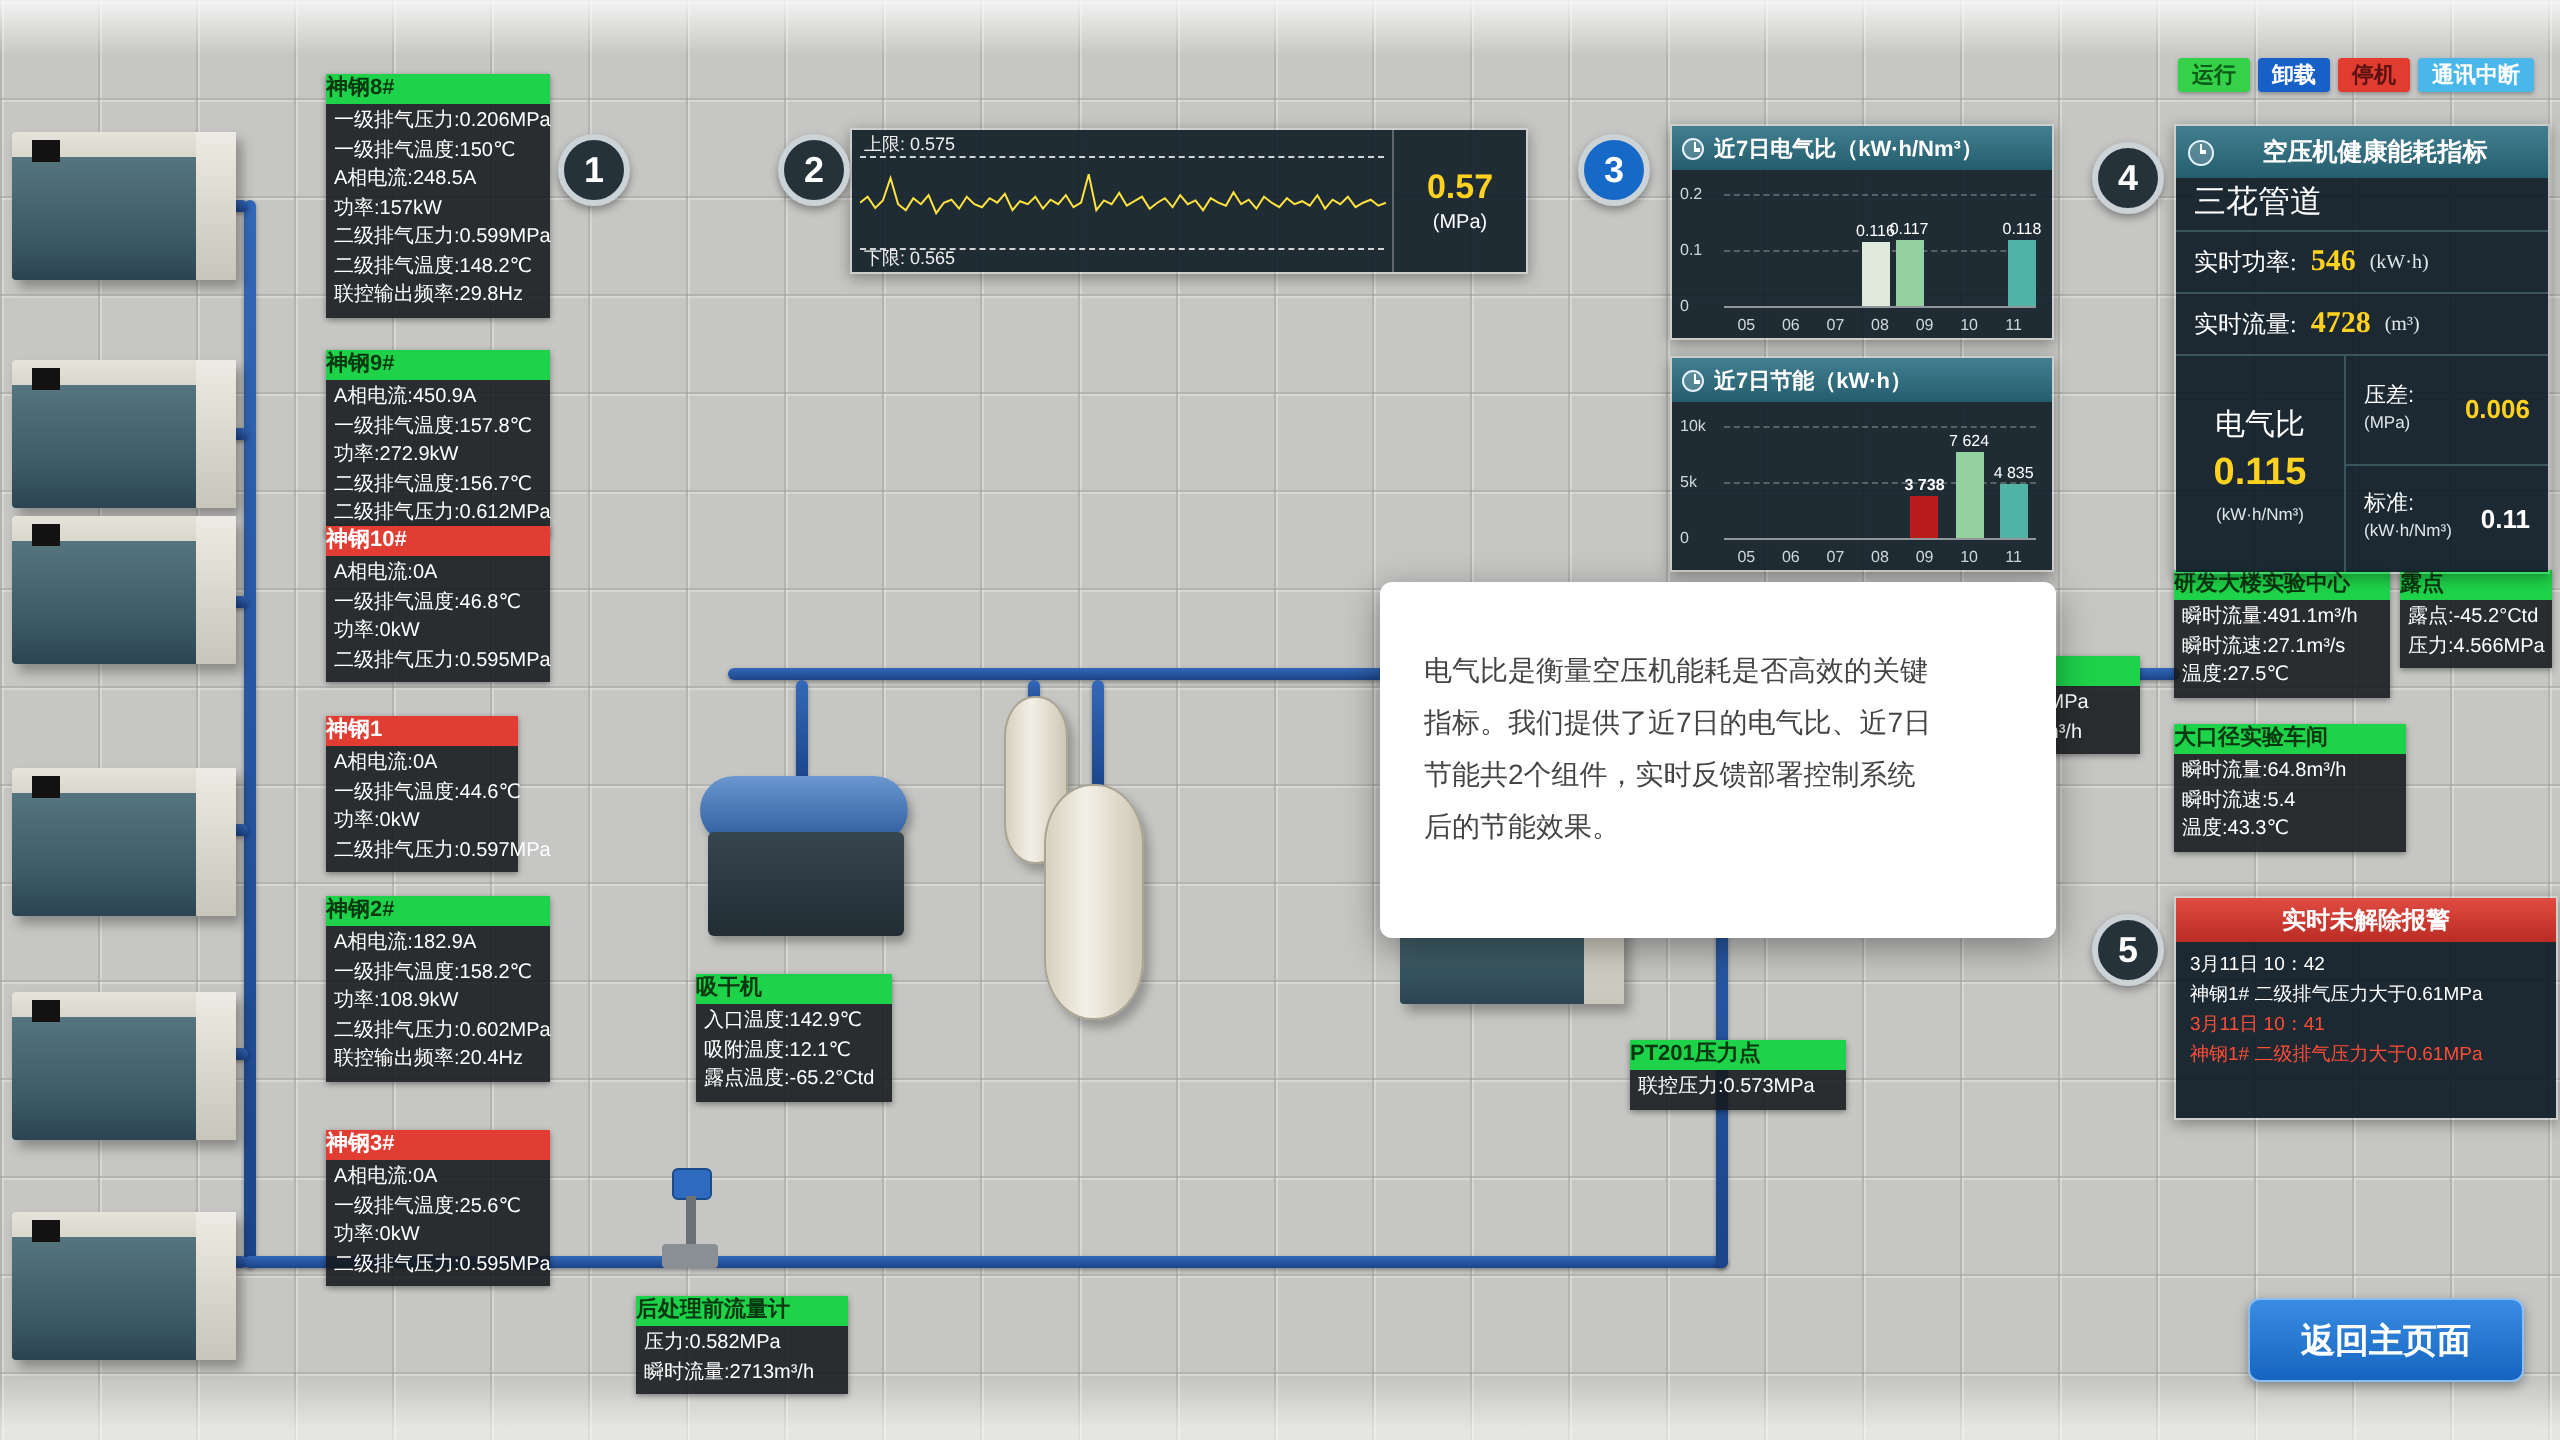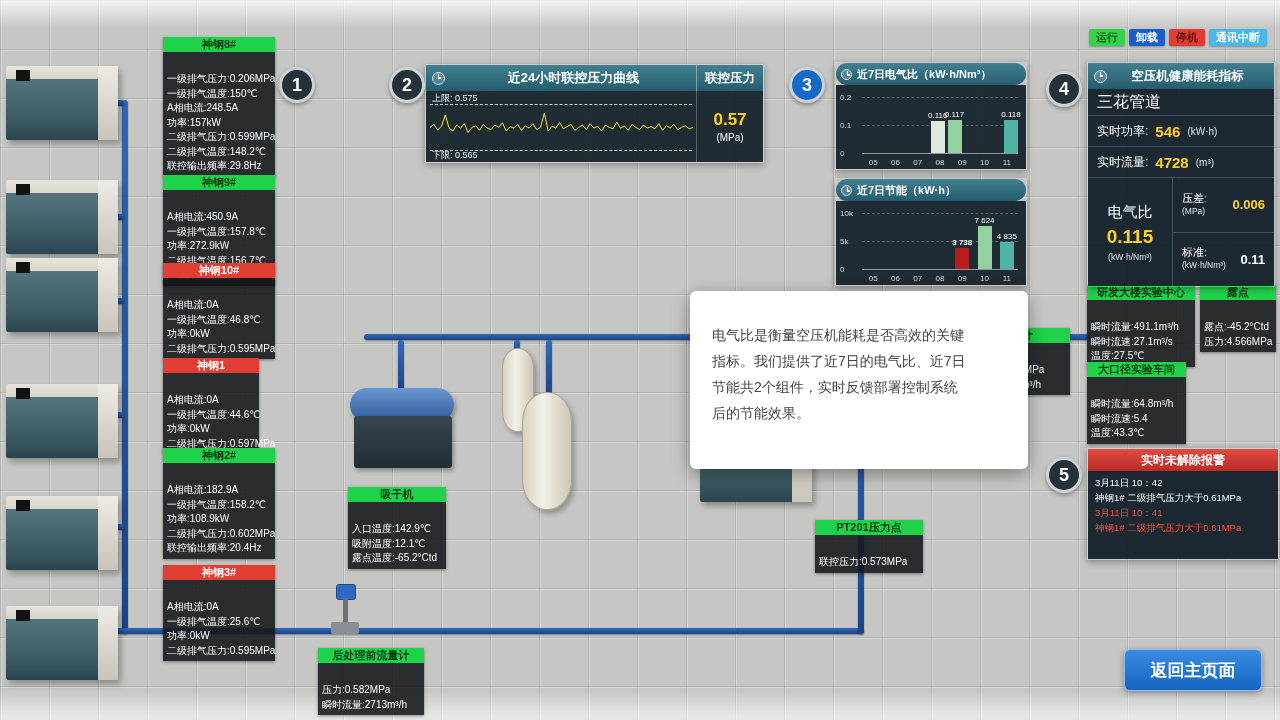--- a/index.html
+++ b/index.html
@@ -35,24 +35,24 @@
     background:linear-gradient(180deg,#37454f,#222d35);box-shadow:2px 3px 4px rgba(0,0,0,.3);}
   .tank{position:absolute;z-index:2;background:linear-gradient(90deg,#d6d1c0,#f3f0e7 42%,#cdc7b4);border:1px solid #aaa493;box-shadow:3px 4px 5px rgba(0,0,0,.25);}
   .tank-small{left:502px;top:348px;width:30px;height:82px;border-radius:15px/20px;}
   .tank-big{left:522px;top:392px;width:48px;height:116px;border-radius:24px/30px;}
   .fm-gauge{position:absolute;left:336px;top:584px;width:18px;height:14px;z-index:2;background:#2e6bc0;border:1px solid #1a4a8a;border-radius:3px;}
   .fm-pole{position:absolute;left:343px;top:598px;width:5px;height:28px;z-index:2;background:#6a7076;}
   .fm-base{position:absolute;left:331px;top:622px;width:28px;height:12px;z-index:2;background:#8a8f94;border-radius:2px;}
 
   
   .dlabel{position:absolute;z-index:3;font-size:10px;box-shadow:0 1px 3px rgba(0,0,0,.4);}
-  .dlabel-h{height:15px;line-height:15px;text-align:center;font-weight:bold;font-size:11px;white-space:nowrap;overflow:hidden;}
+  .dlabel-h{height:15px;line-height:15px;text-align:left;font-weight:bold;font-size:11px;white-space:nowrap;overflow:hidden;}
   .dlabel-h.green{background:#1ed24a;color:#07380f;}
   .dlabel-h.red{background:#e23d32;color:#ffffff;}
-  .dlabel-b{background:rgba(20,24,26,.88);color:#fff;padding:20px 4px 3px;}
+  .dlabel-b{background:rgba(20,24,26,.88);color:#fff;padding:2px 4px 3px;}
   .dline{line-height:14.5px;white-space:nowrap;}
 
   
   .panel{position:absolute;z-index:4;box-shadow:0 2px 7px rgba(0,0,0,.35);border:1px solid rgba(255,255,255,.14);}
   .panel-header{display:flex;align-items:center;background:linear-gradient(180deg,#417f90,#255d6d);color:#fff;font-weight:bold;}
   .clock-icon{width:13px;height:13px;border:1.5px solid #e4f2ff;border-radius:50%;margin:0 6px;position:relative;flex:0 0 auto;background:rgba(255,255,255,.18);box-sizing:border-box;}
   .clock-icon::before{content:'';position:absolute;left:4.5px;top:1.5px;width:1.5px;height:4px;background:#fff;}
   .clock-icon::after{content:'';position:absolute;left:4.5px;top:4.5px;width:3.5px;height:1.5px;background:#fff;}
 
   
@@ -66,42 +66,42 @@
   .limit.top{top:1px;}.limit.bottom{bottom:0px;}
   .limit-line{position:absolute;left:4px;right:4px;border-top:1px dashed rgba(255,255,255,.8);}
   .ll-top{top:13px;}.ll-bottom{bottom:11px;}
   #curve-svg{position:absolute;left:4px;top:14px;width:263px;height:44px;}
   .curve-value{width:66px;border-left:1px solid rgba(255,255,255,.28);display:flex;flex-direction:column;align-items:center;justify-content:center;gap:2px;}
   .cv-num{color:#ffd21f;font-size:17px;font-weight:bold;}
   .cv-unit{color:#fff;font-size:10px;}
 
   
   .chart-panel{width:190px;}
-  .chart-panel .panel-header{height:22px;font-size:11px;border-radius:11px;}
+  .chart-panel .panel-header{height:22px;font-size:11px;}
   .chart-panel .panel-header .clock-icon{width:11px;height:11px;margin:0 5px;}
   #ratio-panel{left:835px;top:62px;}
   #saving-panel{left:835px;top:178px;}
   .chart-body{position:relative;height:84px;background:rgba(13,27,37,.9);}
   .plot{position:absolute;left:26px;right:8px;top:12px;bottom:16px;display:flex;align-items:flex-end;}
   .slot{flex:1;display:flex;justify-content:center;align-items:flex-end;height:100%;position:relative;}
   .bar{width:14px;position:relative;}
   .bar-label{position:absolute;bottom:calc(100% + 1px);left:50%;transform:translateX(-50%);font-size:8px;color:#fff;white-space:nowrap;}
   .xrow{position:absolute;left:26px;right:8px;bottom:2px;display:flex;}
   .xlab{flex:1;text-align:center;font-size:8px;color:#cfd8dc;}
   .ytick{position:absolute;font-size:8px;color:#cfd8dc;left:4px;transform:translateY(-50%);}
   .gline{position:absolute;left:26px;right:8px;border-top:1px dashed rgba(255,255,255,.25);}
   .gline.base{border-top:1px solid rgba(255,255,255,.5);}
 
   
   #health-panel{left:1087px;top:62px;width:186px;}
   #health-panel .panel-header{height:26px;font-size:12.5px;}
   #health-panel .panel-header span:last-child{flex:1;text-align:center;margin-right:12px;}
   .hp-body{background:rgba(13,27,37,.92);color:#fff;}
   .hp-pipe{height:26px;line-height:26px;padding-left:9px;font-size:16px;border-bottom:1px solid rgba(110,150,160,.4);}
-  .hp-row{height:30px;display:flex;align-items:center;gap:7px;padding-left:9px;border-bottom:1px solid rgba(110,150,160,.4);font-size:12px;}
+  .hp-row{height:30px;display:flex;align-items:center;gap:7px;padding-left:9px;border-bottom:1px solid rgba(110,150,160,.4);font-size:12px;font-family:Liberation Serif, serif;}
   .hp-val{color:#ffd21f;font-size:15px;font-weight:bold;}
   .hp-unit{font-size:10px;color:#dfe7ea;}
   .hp-grid{display:flex;height:108px;}
   .hp-left{width:84px;border-right:1px solid rgba(110,150,160,.4);display:flex;flex-direction:column;align-items:center;justify-content:center;gap:4px;}
   .hp-ratio-lab{font-size:15px;}
   .hp-ratio-val{color:#ffd21f;font-size:19px;font-weight:bold;}
   .hp-ratio-unit{font-size:8.5px;color:#dfe7ea;}
   .hp-right{flex:1;display:flex;flex-direction:column;}
   .hp-cell{flex:1;display:flex;align-items:center;justify-content:space-between;padding:0 9px;}
   .hp-cell + .hp-cell{border-top:1px solid rgba(110,150,160,.4);}
@@ -252,21 +252,21 @@
           <div class="dline">温度:27.5℃</div>
         </div>
       </div>
       <div class="dlabel" style="left: 1200px; top: 285px; width: 76px;">
         <div class="dlabel-h green">露点</div>
         <div class="dlabel-b">
           <div class="dline">露点:-45.2°Ctd</div>
           <div class="dline">压力:4.566MPa</div>
         </div>
       </div>
-      <div class="dlabel" style="left: 1087px; top: 362px; width: 99px;">
+      <div class="dlabel" style="left: 1087px; top: 362px; width: 116px;">
         <div class="dlabel-h green">大口径实验车间</div>
         <div class="dlabel-b">
           <div class="dline">瞬时流量:64.8m³/h</div>
           <div class="dline">瞬时流速:5.4</div>
           <div class="dline">温度:43.3℃</div>
         </div>
       </div>
       <div class="dlabel" style="left: 348px; top: 487px; width: 98px;">
         <div class="dlabel-h green">吸干机</div>
         <div class="dlabel-b">
@@ -298,25 +298,20 @@
     </div>
 
   <div id="legend">
       <span class="chip" style="background: rgb(53, 210, 73); color: rgb(10, 92, 24);">运行</span>
       <span class="chip" style="background: rgb(22, 96, 200); color: rgb(255, 255, 255);">卸载</span>
       <span class="chip" style="background: rgb(226, 60, 49); color: rgb(92, 18, 16);">停机</span>
       <span class="chip" style="background: rgb(73, 183, 234); color: rgb(255, 255, 255);">通讯中断</span>
     </div>
 
   <div class="panel" id="pressure-panel">
-    <div class="panel-header">
-      <span class="clock-icon"></span>
-      <span class="ph-title">近24小时联控压力曲线</span>
-      <span class="ph-side">联控压力</span>
-    </div>
     <div class="panel-body">
       <div class="curve-area">
         <span class="limit top">上限: 0.575</span>
         <div class="limit-line ll-top"></div>
         <svg id="curve-svg" viewBox="0 0 100 40" preserveAspectRatio="none">
             <polyline points="0.00,20.32 1.45,17.60 2.90,22.70 4.35,19.30 5.80,9.10 7.25,21.00 8.70,23.72 10.14,18.28 11.59,21.00 13.04,16.92 14.49,25.08 15.94,20.32 17.39,18.96 18.84,23.04 20.29,17.60 21.74,21.00 23.19,22.36 24.64,18.28 26.09,20.32 27.54,16.24 28.99,23.72 30.43,19.64 31.88,21.00 33.33,17.60 34.78,23.04 36.23,18.96 37.68,21.00 39.13,16.92 40.58,22.36 42.03,20.32 43.48,7.40 44.93,23.72 46.38,19.30 47.83,21.00 49.28,15.90 50.72,21.68 52.17,19.64 53.62,17.60 55.07,23.04 56.52,20.32 57.97,18.28 59.42,22.36 60.87,16.92 62.32,21.00 63.77,19.30 65.22,23.72 66.67,18.28 68.12,20.32 69.57,21.68 71.01,15.56 72.46,21.00 73.91,18.96 75.36,23.04 76.81,17.60 78.26,20.32 79.71,22.36 81.16,18.28 82.61,21.00 84.06,19.64 85.51,21.68 86.96,16.92 88.41,23.04 89.86,18.96 91.30,21.00 92.75,17.60 94.20,22.36 95.65,20.32 97.10,18.96 98.55,21.68 100.00,20.32" fill="none" stroke="#ffe33e" stroke-width="1" vector-effect="non-scaling-stroke"></polyline>
           </svg>
         <div class="limit-line ll-bottom"></div>
         <span class="limit bottom">下限: 0.565</span>
       </div>

